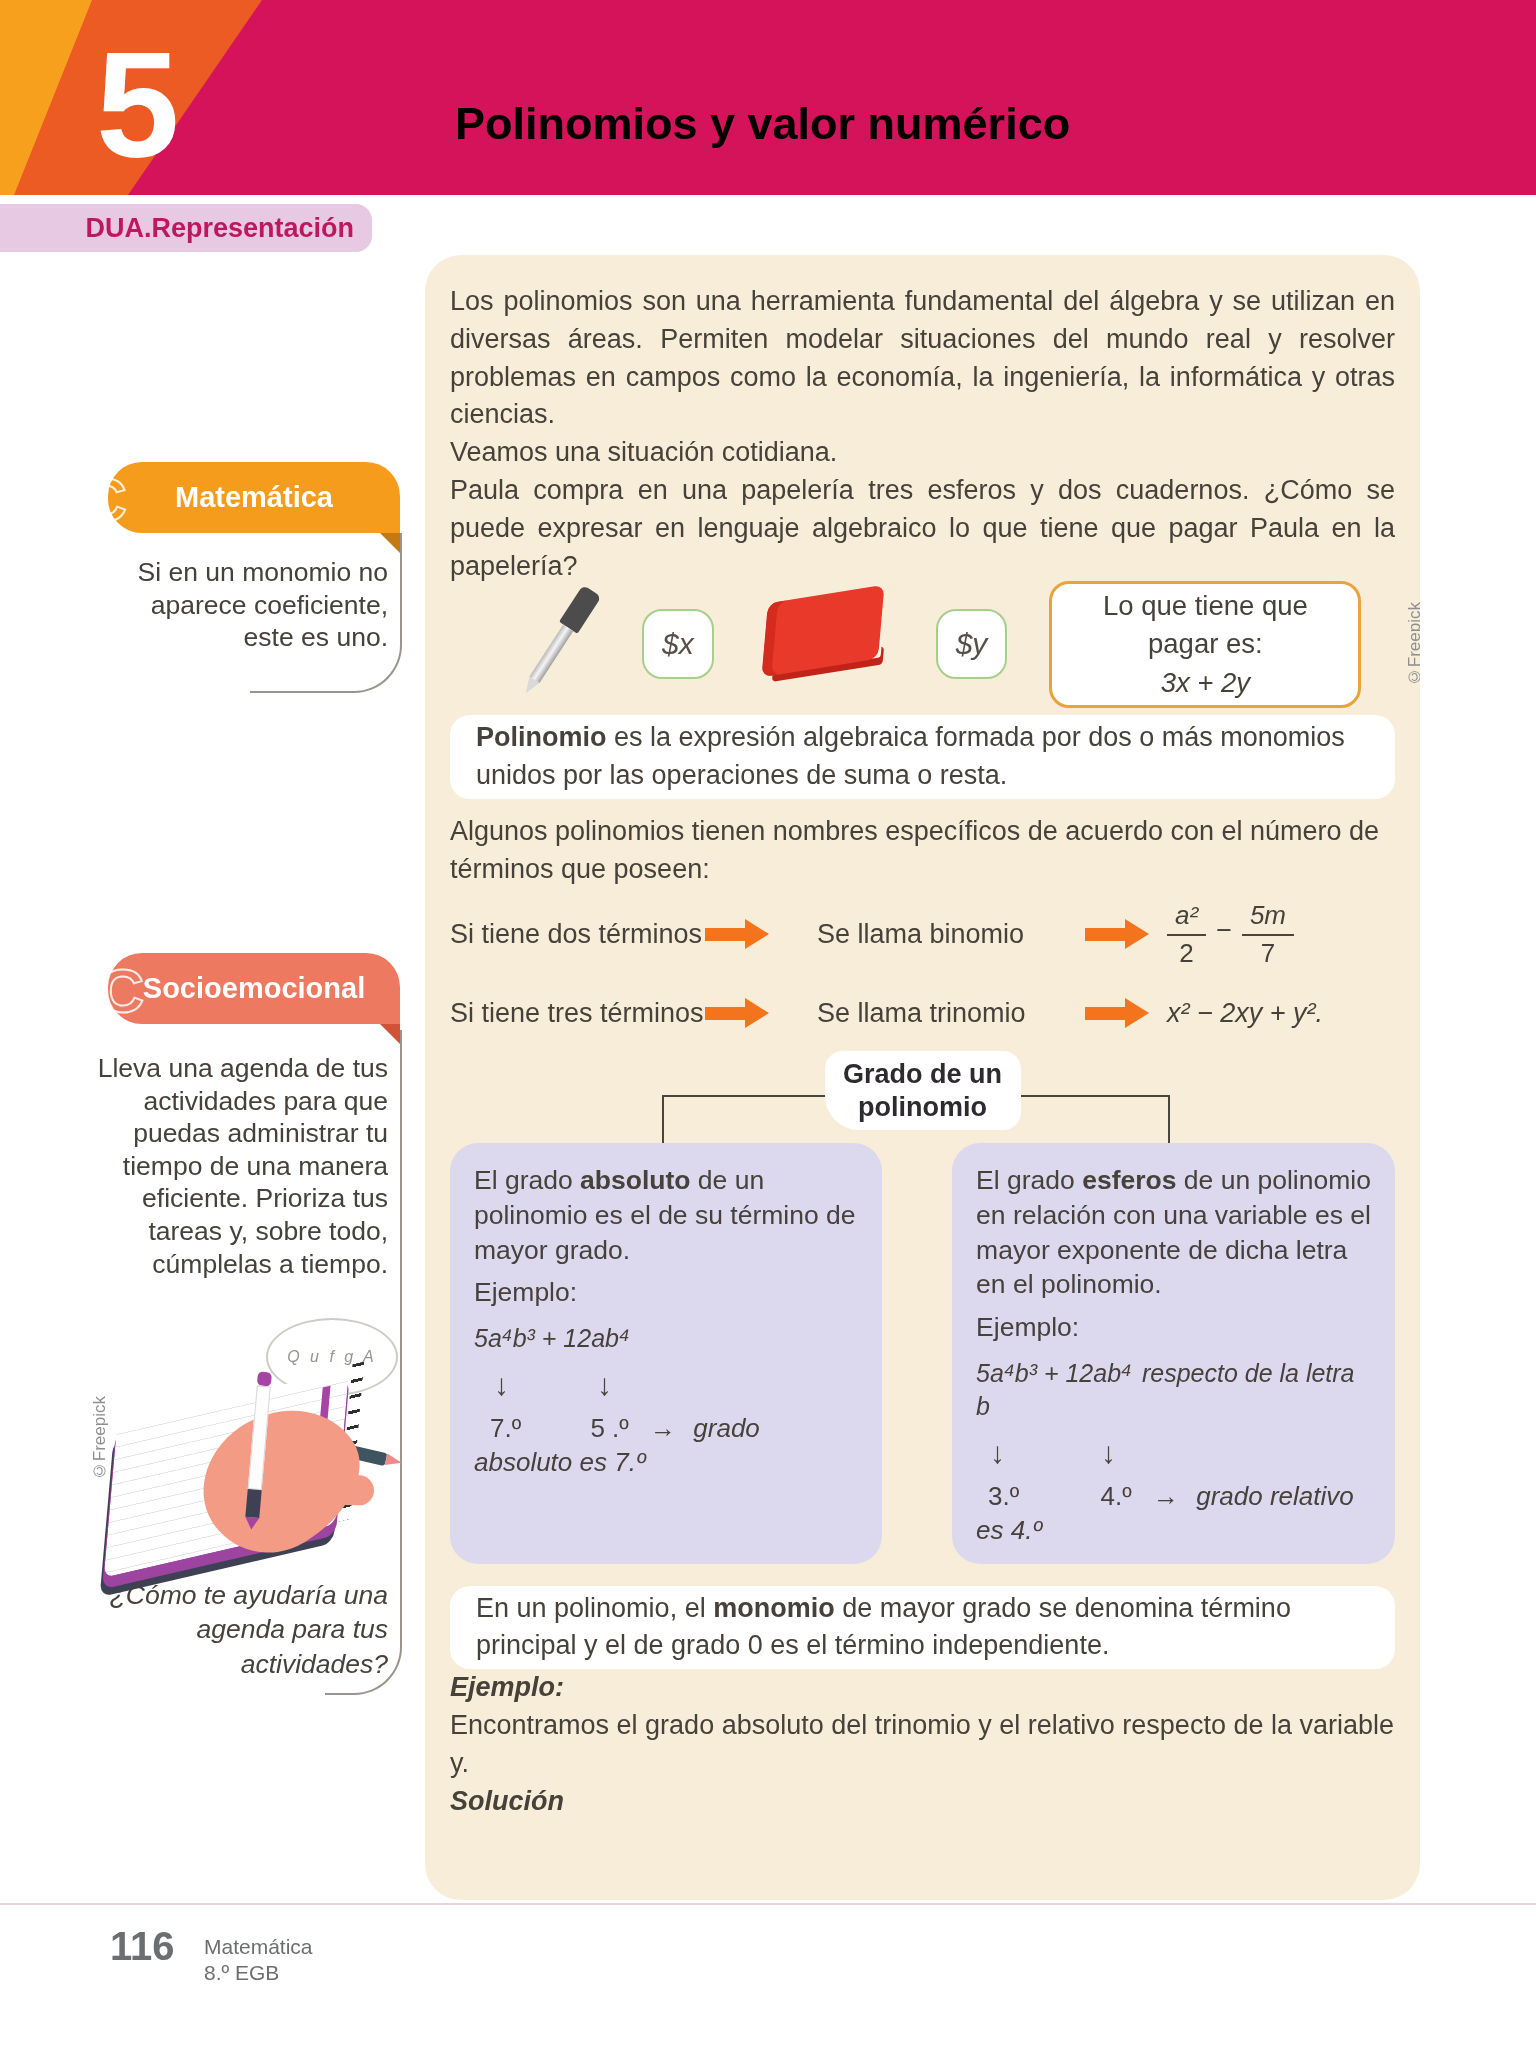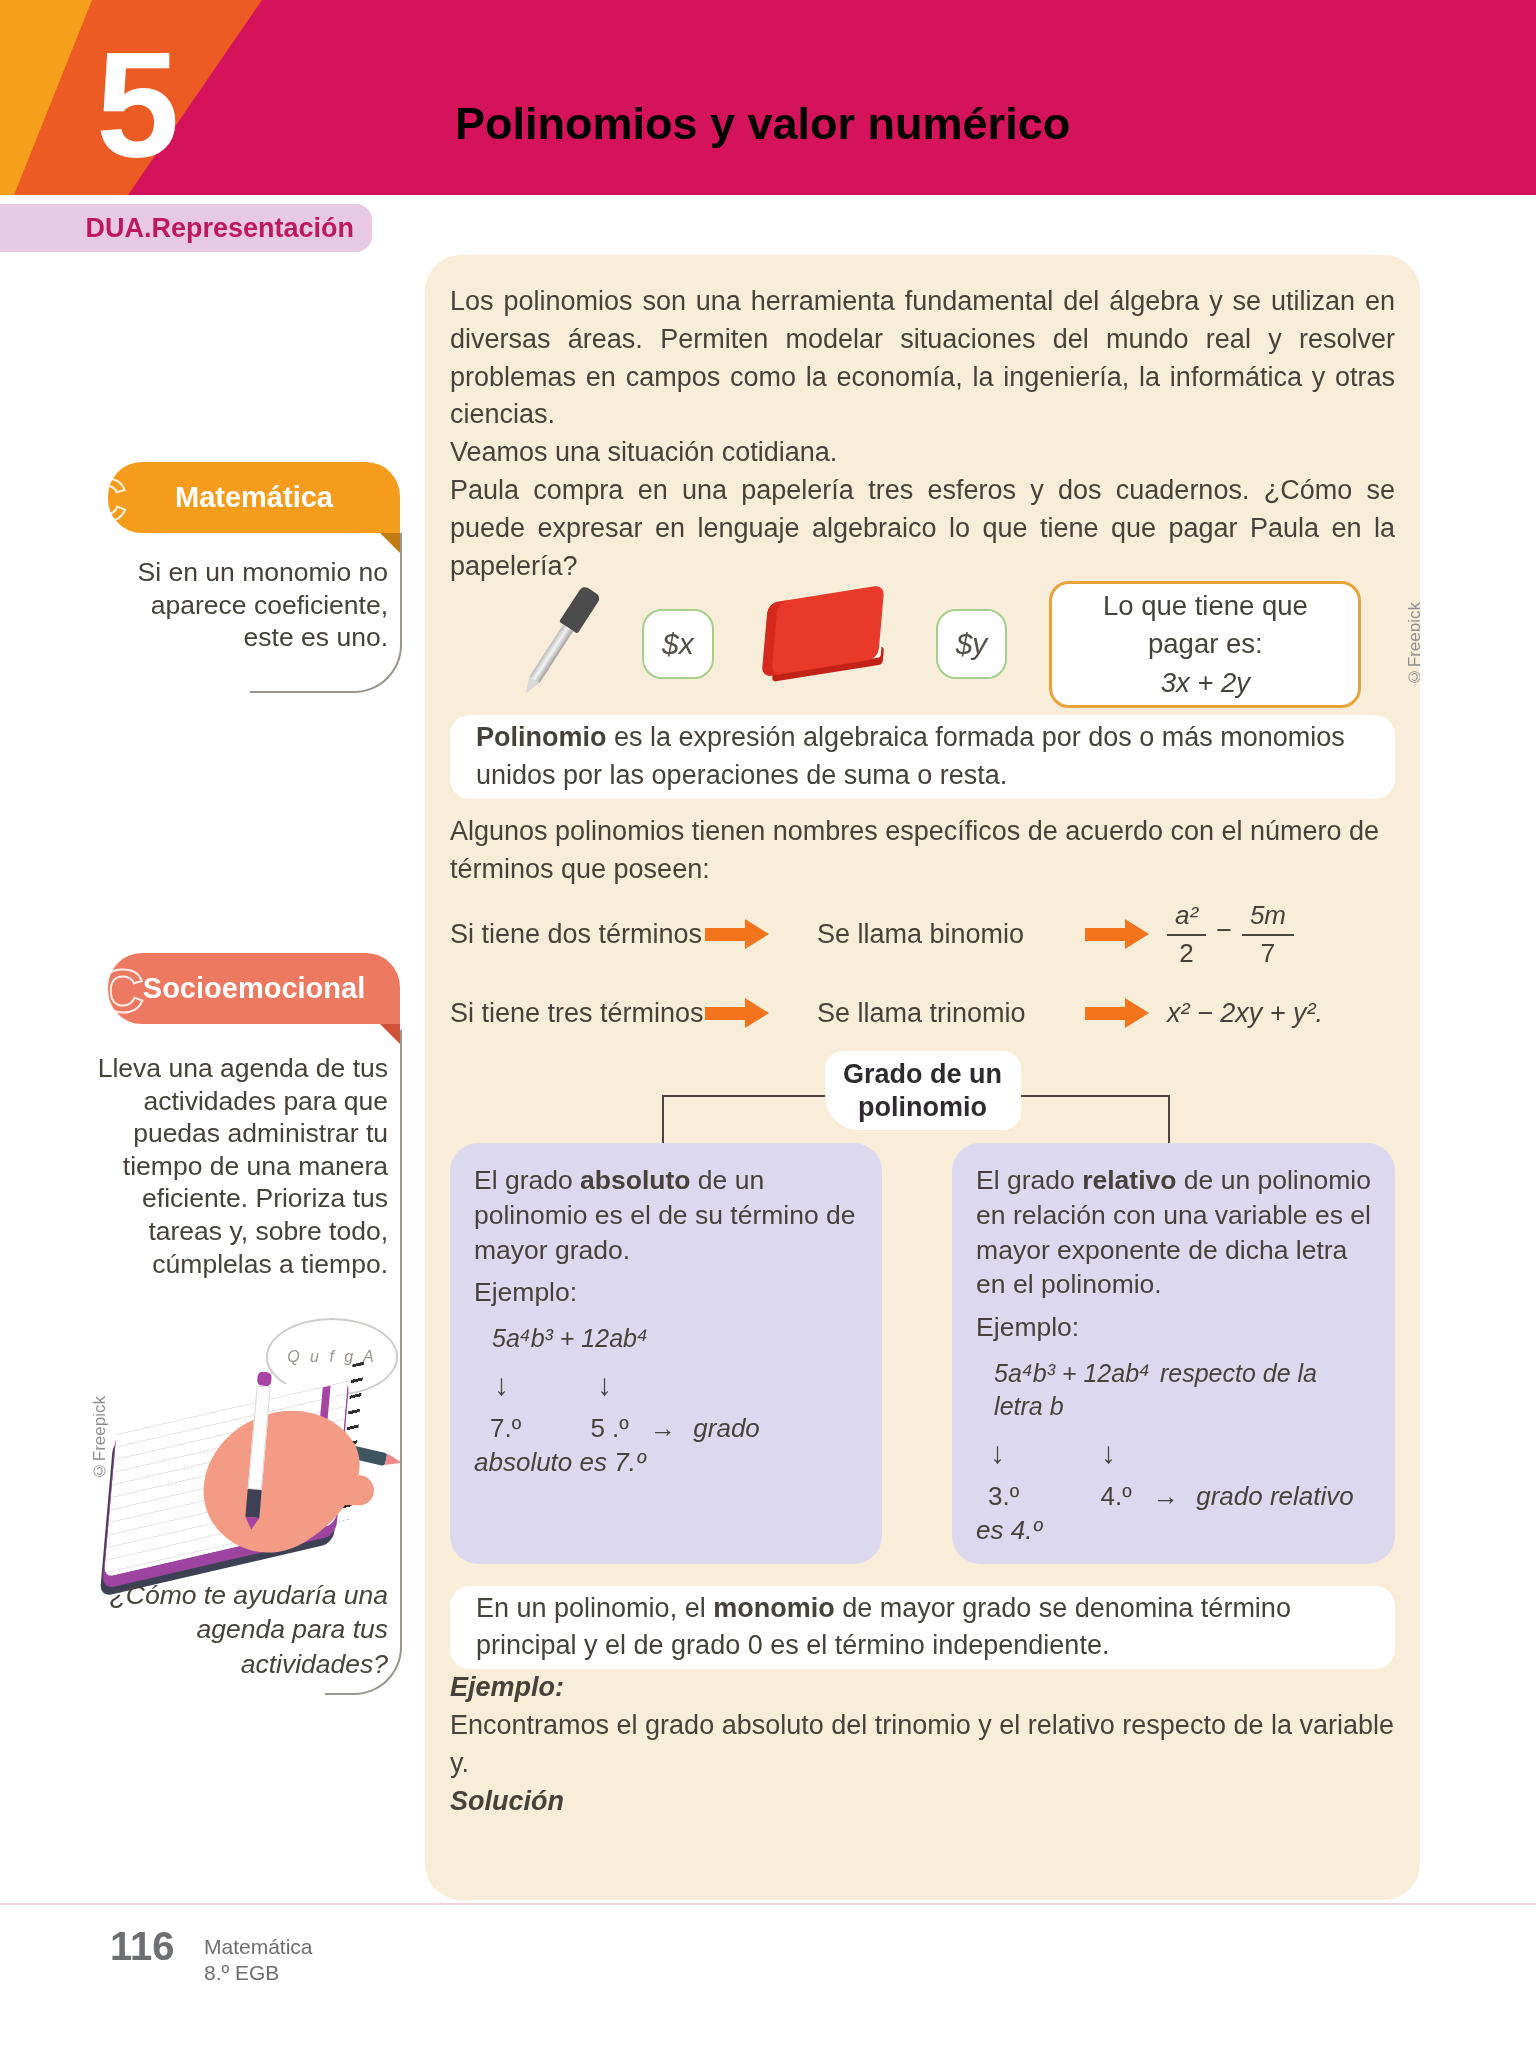--- a/index.html
+++ b/index.html
@@ -136,21 +136,21 @@
         border-top:2px solid #4a453e;border-left:2px solid #4a453e;border-right:2px solid #4a453e;}
   .diag-title{position:absolute;left:50%;transform:translateX(-50%);top:0;width:188px;
         background:#ffffff;border-radius:18px 18px 18px 34px;text-align:center;font-weight:bold;
         color:#2E2A30;padding:7px 4px;font-size:27px;line-height:1.22;}
 
   .grade-boxes{display:flex;gap:70px;}
   .grade-box{background:#DCD9EF;border-radius:28px;padding:20px 24px 16px;box-sizing:border-box;
         min-height:340px;font-size:26.5px;line-height:1.32;}
   .gb-left{width:439px;} .gb-right{width:450px;}
   .gb-ej{margin-top:8px;}
-  .gb-formula{margin-top:12px;font-size:25px;margin-left:18px;}
+  .gb-formula{margin-top:12px;font-size:25px;}
   .f-note{font-style:italic;margin-left:10px;}
   .gb-arrows{display:flex;font-size:30px;color:#4a453e;margin-top:10px;}
   .gb-left .da1{margin-left:20px;} .gb-left .da2{margin-left:88px;}
   .gb-right .da1{margin-left:14px;} .gb-right .da2{margin-left:96px;}
   .gb-result{margin-top:6px;font-size:26px;}
   .gb-left .rg1{margin-left:16px;} .gb-left .rg2{margin-left:62px;}
   .gb-right .rg1{margin-left:12px;} .gb-right .rg2{margin-left:74px;}
   .rga{margin-left:14px;margin-right:10px;}
   .rnote{font-style:italic;}
 
@@ -304,21 +304,21 @@
         </div>
         <div class="gb-result">
           <span class="rg1">7.º</span>
           <span class="rg2">5 .º</span>
           <span class="rga">→</span>
           <span class="rnote">grado absoluto es 7.º</span>
         </div>
       </div>
 
       <div class="grade-box gb-right">
-        <span>El grado </span><b>relativo</b><span> de un polinomio en relación con una variable es el mayor exponente de dicha letra en el polinomio.</span>
+        <span>El grado </span><b>esferos</b><span> de un polinomio en relación con una variable es el mayor exponente de dicha letra en el polinomio.</span>
         <div class="gb-ej">Ejemplo:</div>
         <div class="gb-formula"><span class="math">5a⁴b³ + 12ab⁴</span><span class="f-note">respecto de la letra b</span></div>
         <div class="gb-arrows">
           <span class="da1">↓</span>
           <span class="da2">↓</span>
         </div>
         <div class="gb-result">
           <span class="rg1">3.º</span>
           <span class="rg2">4.º</span>
           <span class="rga">→</span>

